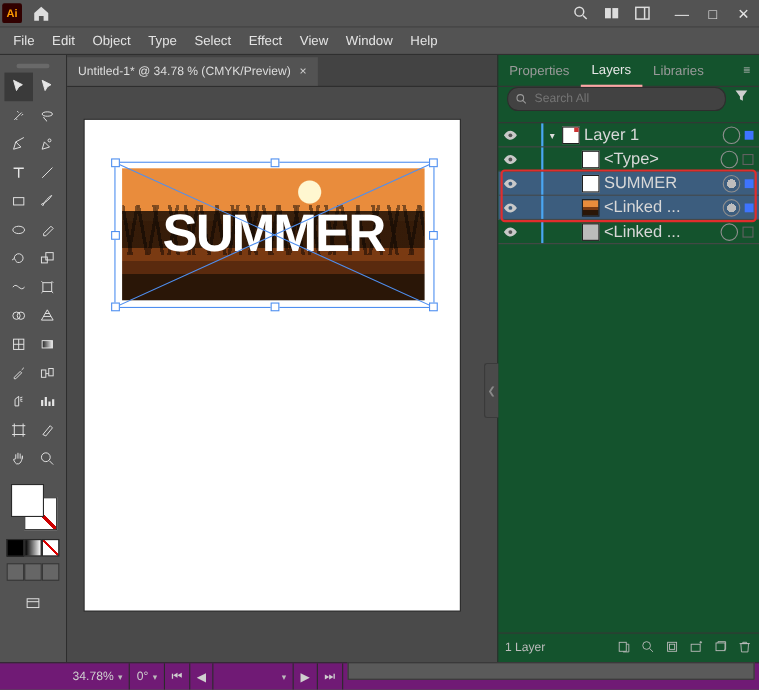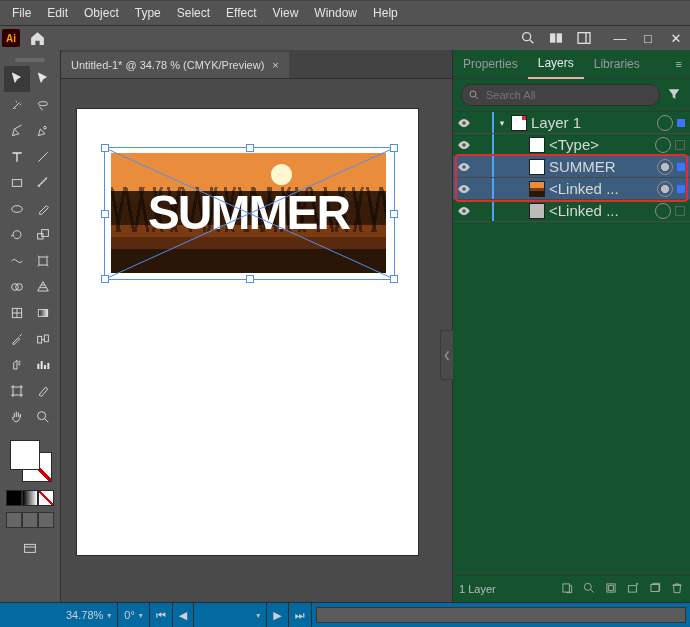--- a/index.html
+++ b/index.html
@@ -64,21 +64,21 @@
   .h.ml{left:-4px;top:calc(50% - 4px)}.h.mr{right:-4px;top:calc(50% - 4px)}
   #sel-diag{position:absolute;inset:0}
   
   #panels{width:237px;background:#14532d;border-left:1px solid #2d2d2d;display:flex;flex-direction:column}
   #pan-btn-col{position:absolute;right:237px;top:330px;width:12px;height:48px;background:#4a4a4a;border:1px solid #3a3a3a;border-right:none;border-radius:3px 0 0 3px;display:flex;align-items:center;justify-content:center;color:#8a8a8a;font-size:9px}
   #panel-tabs{height:28px;display:flex;align-items:center;border-bottom:1px solid #363636}
   .ptab{padding:0 10px;height:28px;display:flex;align-items:center;color:#9a9a9a;font-size:12px}
   .ptab.active{color:#e8e8e8;border-bottom:2px solid #fca5a5}
   #panel-menu{margin-left:auto;padding:0 8px;color:#bcbcbc}
   
-  #layer-search{height:32px;display:flex;align-items:center;padding:0 8px;gap:6px;border-bottom:1px solid #363636}
+  #layer-search{height:32px;display:flex;align-items:flex-start;padding:0 8px;gap:6px;border-bottom:1px solid #363636}
   #search-box{flex:1;height:20px;background:#424242;border:1px solid #2e2e2e;border-radius:10px;display:flex;align-items:center;padding:0 6px;color:#888;gap:4px}
   #search-box input{flex:1;background:none;border:none;color:#ccc;font-size:11px;outline:none}
   
   #layer-list{flex:1;overflow:hidden}
   .lrow{height:21px;display:flex;align-items:center;border-bottom:1px solid #474747;position:relative;color:#d8d8d8}
   .lrow.sel{background:#3c5d7e}
   .vis{width:22px;display:flex;justify-content:center}
   .vis svg{width:14px;height:14px;fill:#c9c9c9}
   .lock{width:14px}
   .indent{height:100%;display:flex;align-items:center}
@@ -93,42 +93,30 @@
   .target{width:14px;height:14px;border:1px solid #8e8e8e;border-radius:50%;margin:0 2px;flex-shrink:0;display:flex;align-items:center;justify-content:center}
   .target.on{background:radial-gradient(circle,#bdbdbd 0 4px,transparent 4px)}
   .selcol{width:8px;height:8px;background:#3e74ff;margin:0 5px 0 2px;flex-shrink:0}
   .selcol.dim{background:#31599c}
   #red-highlight{position:absolute;border:2px solid #e12d2d;border-radius:4px;pointer-events:none}
   
   #panel-foot{height:26px;border-top:1px solid #363636;display:flex;align-items:center;padding:0 6px;gap:8px;color:#bcbcbc}
   #panel-foot .sp{flex:1}
   #panel-foot svg{width:14px;height:14px;stroke:#bcbcbc;fill:none;stroke-width:1.4}
   
-  #status{height:24px;background:#0369a1;border-top:1px solid #2b2b2b;display:flex;align-items:center;color:#cfcfcf}
+  #status{height:24px;background:#701a75;border-top:1px solid #2b2b2b;display:flex;align-items:flex-start;color:#cfcfcf}
   #status .seg{display:flex;align-items:center;height:24px;border-right:1px solid #2b2b2b;padding:0 6px;gap:4px}
   .dd{font-size:8px;color:#bbb}
   #scrollbar{flex:1;height:14px;margin:0 4px;display:flex;align-items:center}
   #scrollbar .track{flex:1;height:14px;background:#5a5a5a;border:1px solid #353535}
 </style>
 </head>
 <body>
 
 <div id="app">
-
-  <div id="menubar">
-    <div class="menu-item">File</div>
-    <div class="menu-item">Edit</div>
-    <div class="menu-item">Object</div>
-    <div class="menu-item">Type</div>
-    <div class="menu-item">Select</div>
-    <div class="menu-item">Effect</div>
-    <div class="menu-item">View</div>
-    <div class="menu-item">Window</div>
-    <div class="menu-item">Help</div>
-  </div>
 
   <div id="titlebar">
     <div id="ai-logo">Ai</div>
     <div class="tb-btn" id="home-icon">
       <svg viewBox="0 0 24 24" width="17" height="17">
           <path d="M3 11 12 3l9 8v10h-6v-6H9v6H3z" fill="#ddd"></path>
         </svg>
     </div>
     <div class="tb-spacer"></div>
     <div class="tb-btn">
@@ -147,20 +135,32 @@
       <div class="tb-btn">
         <svg viewBox="0 0 24 24" width="16" height="16" fill="none" stroke="#ddd" stroke-width="2">
             <rect x="3" y="4" width="18" height="16"></rect>
             <path d="M15 4v16"></path>
           </svg>
       </div>
     </div>
     <div class="tb-btn">—</div>
     <div class="tb-btn">□</div>
     <div class="tb-btn">✕</div>
+  </div>
+
+  <div id="menubar">
+    <div class="menu-item">File</div>
+    <div class="menu-item">Edit</div>
+    <div class="menu-item">Object</div>
+    <div class="menu-item">Type</div>
+    <div class="menu-item">Select</div>
+    <div class="menu-item">Effect</div>
+    <div class="menu-item">View</div>
+    <div class="menu-item">Window</div>
+    <div class="menu-item">Help</div>
   </div>
 
   <div id="main">
 
     <div id="tools">
       <div id="tool-grip"></div>
       <div class="tool-row">
         <div class="tool sel">
             <svg viewBox="0 0 24 24">
               <path d="m5 3 4 14 3-5 5-3z" fill="#e5e5e5"></path>

